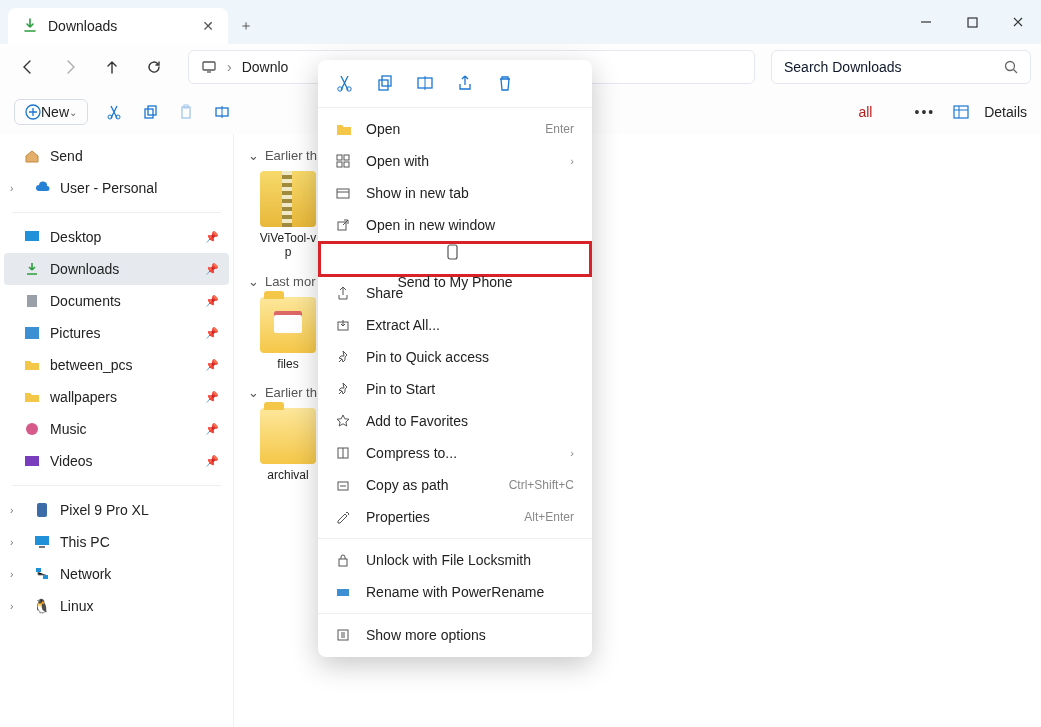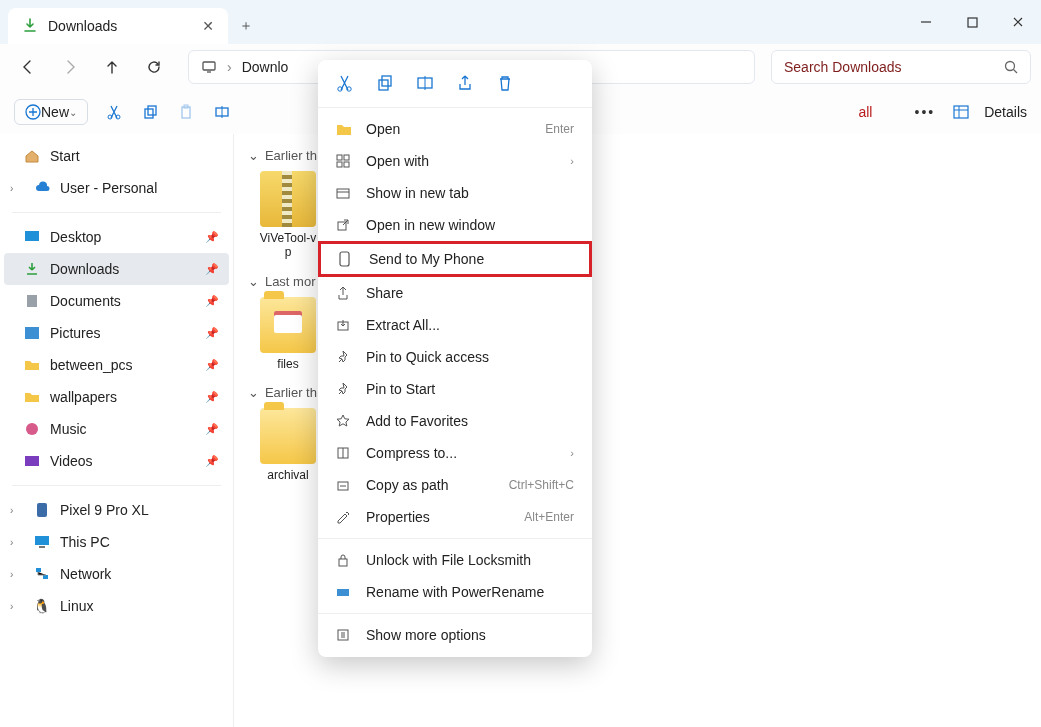--- a/index.html
+++ b/index.html
@@ -11,21 +11,21 @@
   .tab-close { margin-left: auto; color: #555; }
   .newtab { width: 36px; height: 36px; display:flex; align-items:center; justify-content:center; margin-top:8px; color:#555; }
   .wincontrols { margin-left: auto; display: flex; }
   .winbtn { width: 46px; height: 44px; display:flex; align-items:center; justify-content:center; color:#333; }
   
   .navbar { display:flex; align-items:center; height: 46px; background:#fdfdfe; padding: 0 10px; gap: 6px; }
   .navbtn { width: 36px; height: 36px; display:flex; align-items:center; justify-content:center; color:#555; border-radius:4px; }
   .addrbar { display:flex; align-items:center; gap:10px; flex:1; height:34px; background:#fff; border:1px solid #e3e8ee; border-radius:6px; padding:0 12px; margin:0 10px; }
   .addr-icon { color:#555; }
   .addr-sep { color:#888; }
-  .searchbox { width: 260px; height:34px; background:#fff; border:1px solid #e3e8ee; border-radius:6px; padding:0 12px; display:flex; align-items:center; color:#7f1d1d; }
+  .searchbox { width: 260px; height:34px; background:#fff; border:1px solid #e3e8ee; border-radius:6px; padding:0 12px; display:flex; align-items:center; color:#0f172a; }
   .searchbox .sicon { margin-left:auto; color:#666; }
   
   .toolbar { display:flex; align-items:center; height: 44px; background:#fdfdfe; padding:0 14px; gap:18px; }
   .newbtn { display:flex; align-items:center; border:1px solid #d6dde4; border-radius:6px; padding:4px 10px; }
   .newbtn .plus { color:#1976d2; }
   .tbicon { color:#1976d2; width:18px; text-align:center; }
   .tb-spacer { flex:1; }
   .tb-text { color:#b91c1c; }
   .details { margin-left:auto; display:flex; align-items:center; gap:15px; }
   
@@ -47,21 +47,21 @@
   .zip-icon { background:linear-gradient(#f7d96b,#e8b83a); position:relative; border-radius:4px; }
   .zip-icon::after { content:""; position:absolute; top:0; left:22px; width:10px; height:56px; background:repeating-linear-gradient(#efe9c6 0 4px,#a08a3d 4px 8px); }
   .folder-icon { background:linear-gradient(#fde79b,#f5c748); border-radius:4px; position:relative; }
   .folder-icon::before { content:""; position:absolute; top:-6px; left:4px; width:20px; height:8px; background:#f5c748; border-radius:3px 3px 0 0; }
   .folder-doc::after { content:""; position:absolute; top:14px; left:14px; width:28px; height:22px; background:#fff; border-radius:2px; box-shadow:inset 0 4px 0 #d66; }
   .file-lbl { font-size:12px; text-align:center; margin-top:4px; line-height:1.2; }
   
   .ctxmenu { position:absolute; left:318px; top:60px; width:274px; background:#fff; border-radius:8px; box-shadow:0 8px 28px rgba(0,0,0,0.22); padding:6px 0; z-index:50; font-size:14px; }
   .ctx-toprow { display:flex; gap:22px; padding:8px 18px 10px 18px; color:#1976d2; }
   .ctx-item { display:flex; align-items:center; gap:14px; height:32px; padding:0 18px; position:relative; }
-  .ctx-item.highlight { border:3px solid #d8222a; height:36px; }
+  .ctx-item.highlight { border:3px solid #d8222a; height:36px;flex-direction:column; }
   .ctx-item .hint { margin-left:auto; color:#888; font-size:12px; }
   .ctx-item .ctx-chev { margin-left:auto; color:#888; font-size:11px; }
   .ctx-sep { height:1px; background:#eee; margin:5px 0; }
   .ctx-icon { width:16px; text-align:center; color:#555; }
   svg { display:block; }
 </style>
 </head>
 <body>
 
 <div class="titlebar">
@@ -189,21 +189,21 @@
 
 <div class="main">
 
   <div class="sidebar">
     <div class="side-item">
       <span class="sicon-sm">
           <svg width="16" height="16">
             <path d="M2 8l6-5 6 5v6H2z" fill="#e2b06a" stroke="#c48a3d"></path>
           </svg>
         </span>
-      <span>Start</span>
+      <span>Send</span>
     </div>
     <div class="side-item chev">
       <span class="chev-icon">›</span>
       <span class="sicon-sm">
           <svg width="16" height="16">
             <path d="M5 11a3 3 0 010-6 4 4 0 018 1 2.5 2.5 0 010 5H5z" fill="#2680d4"></path>
           </svg>
         </span>
       <span style="font-weight:500">User - Personal</span>
     </div>

